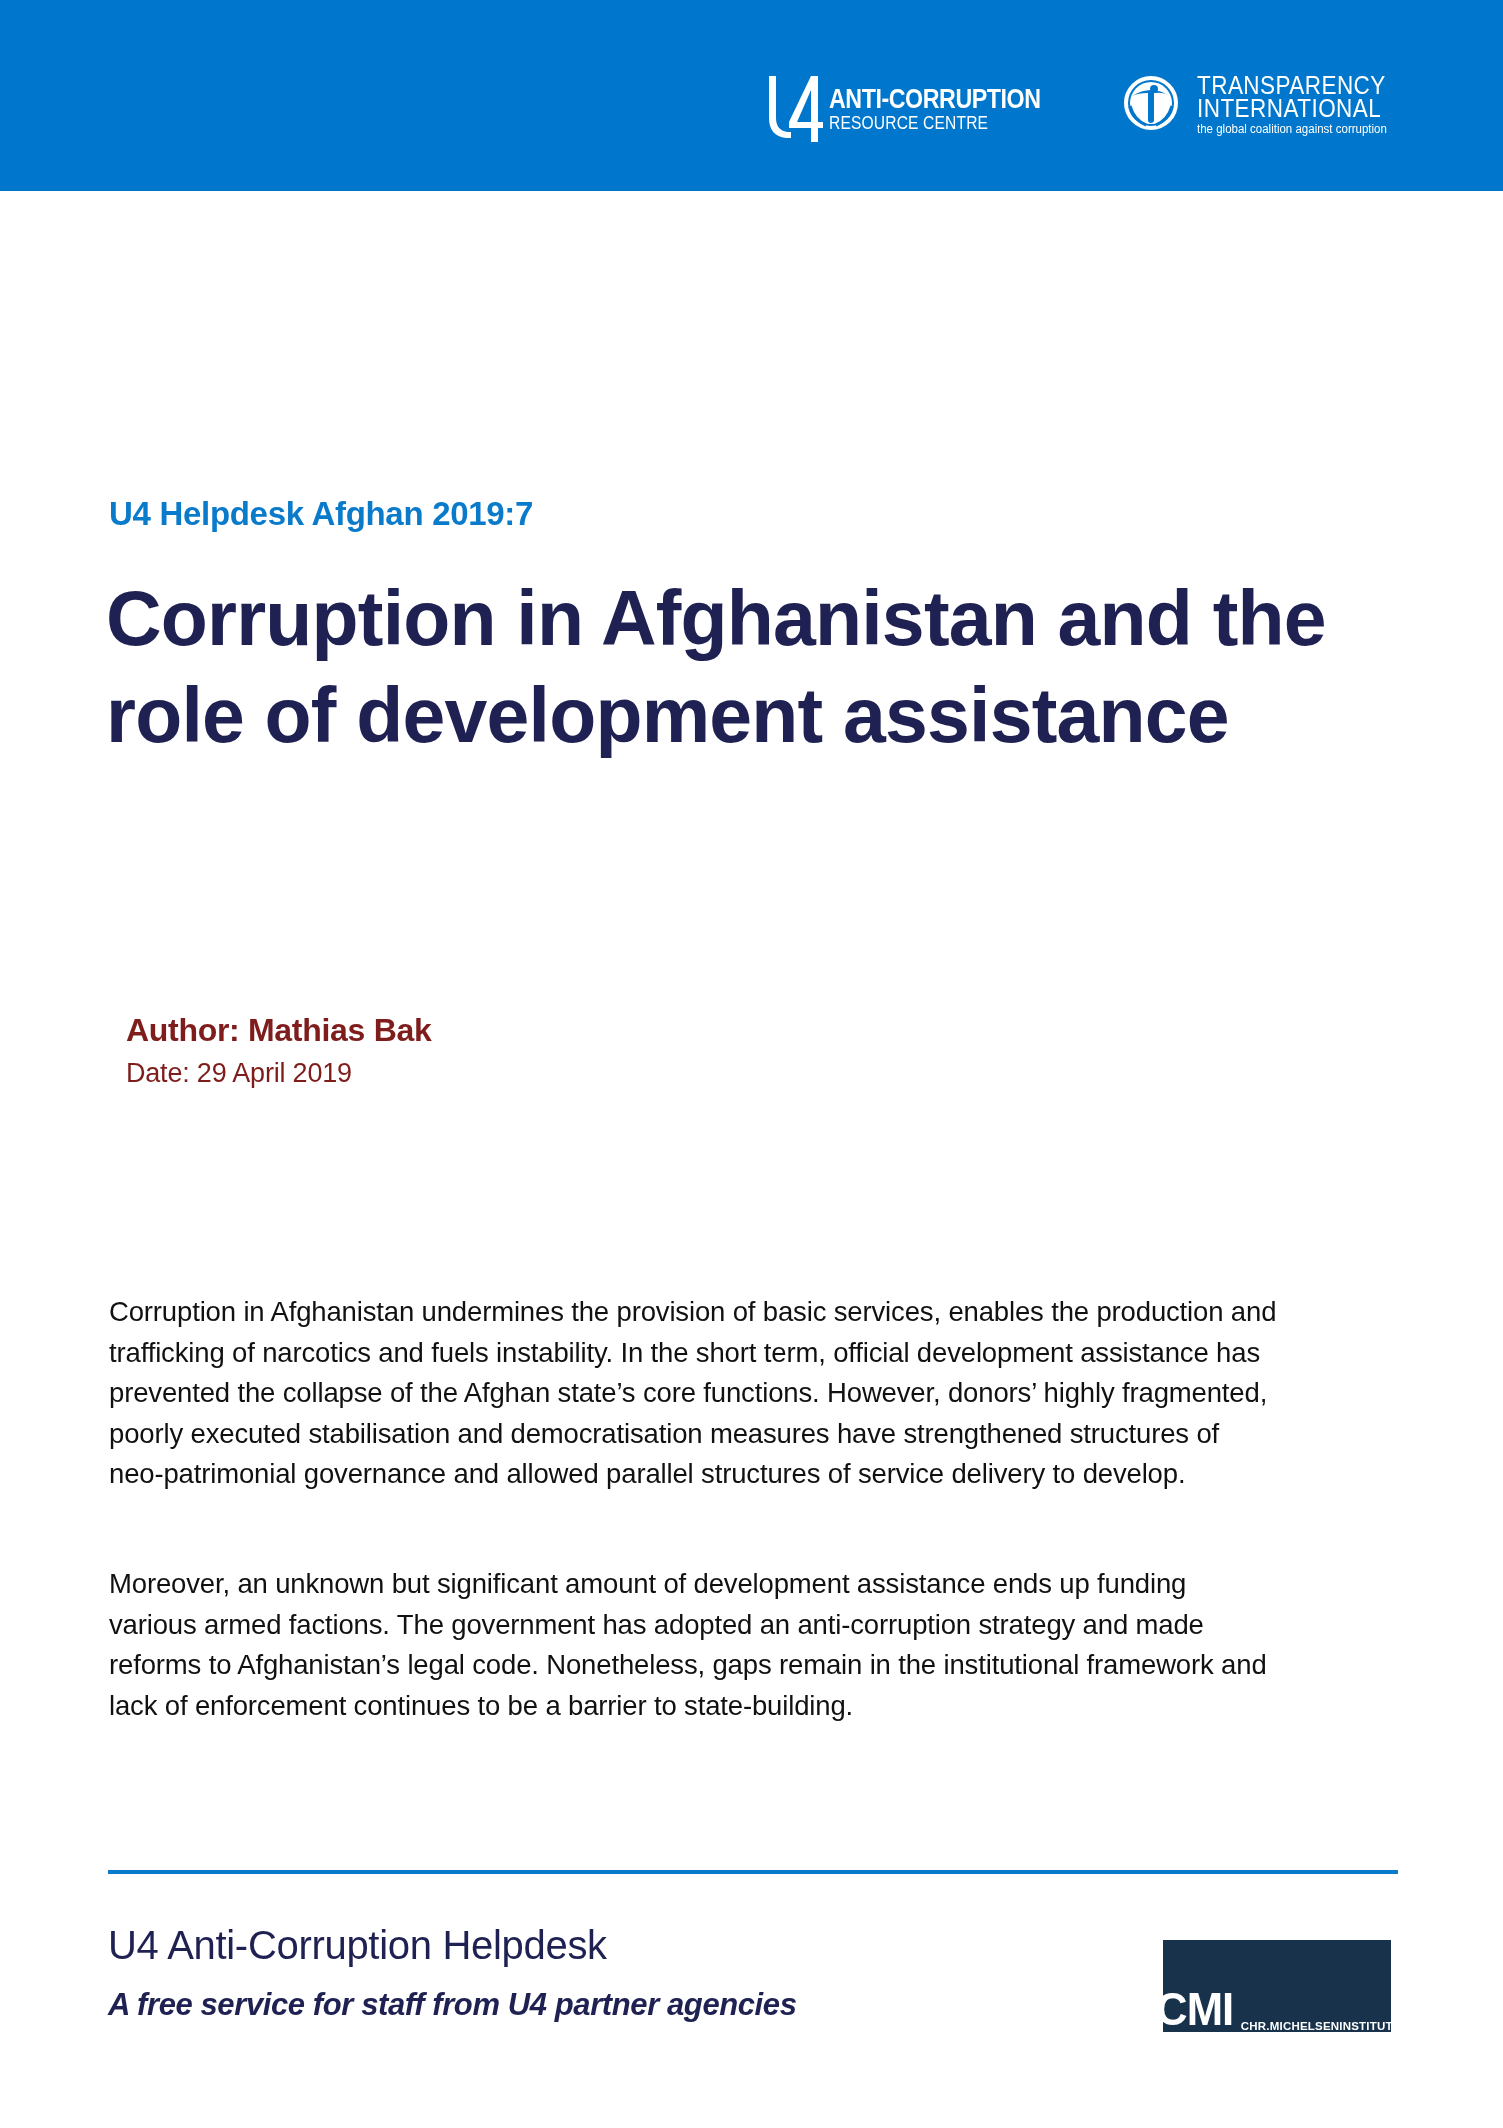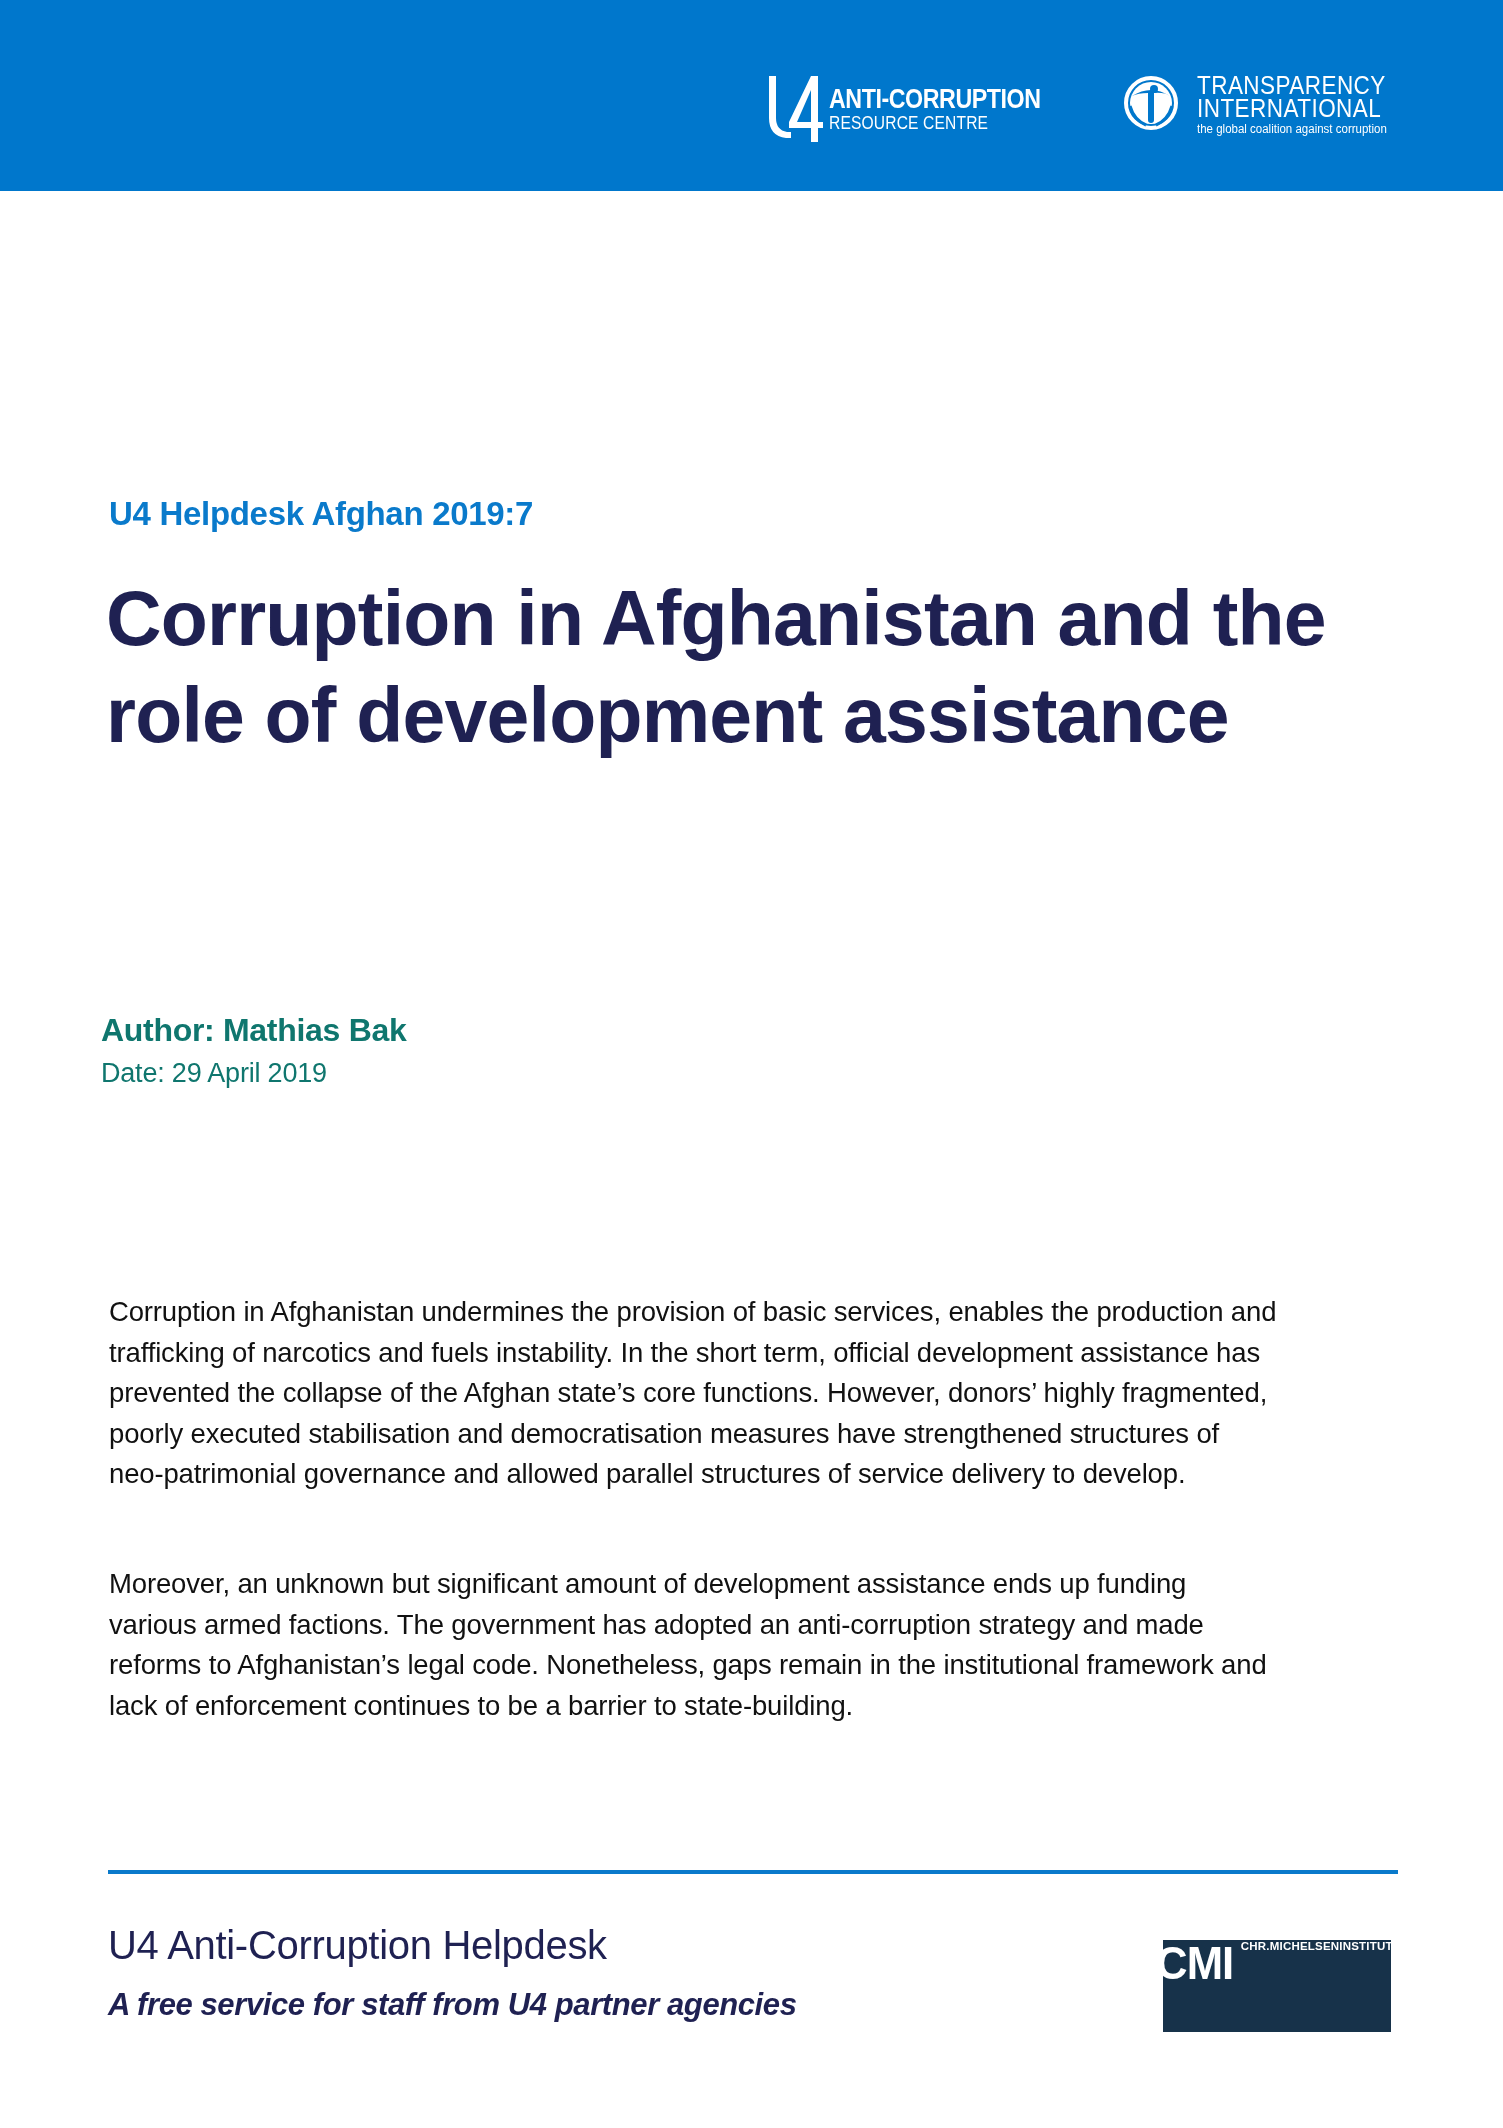--- a/index.html
+++ b/index.html
@@ -44,21 +44,21 @@
       color: #0a7acb; white-space: nowrap; letter-spacing: -0.3px;
     }
 
     .title {
       position: absolute; left: 106px; top: 570px; width: 1300px;
       font-family: "Liberation Sans", sans-serif; font-weight: bold; font-size: 77px;
       line-height: 97px; color: #1f2152; letter-spacing: -0.8px;
     }
     .title span { display: block; white-space: nowrap; }
 
-    .meta { position: absolute; left: 101px; top: 1010px; color: #0f766e; }
+    .meta { position: absolute; left: 126px; top: 1010px; color: #7f1d1d; }
     .meta .author {
       font-family: "Liberation Sans", sans-serif; font-weight: bold; font-size: 32px; line-height: 40px;
       white-space: nowrap; letter-spacing: -0.3px;
     }
     .meta .reviewer, .meta .date {
       font-family: "Liberation Sans", sans-serif; font-size: 27px; line-height: 46px; white-space: nowrap;
       letter-spacing: -0.2px;
     }
     .meta .reviewer { margin-top: 4px; }
 
@@ -80,21 +80,21 @@
       white-space: nowrap; letter-spacing: -0.3px;
     }
     .footer-subtitle {
       position: absolute; left: 108px; top: 1985px;
       font-family: "Liberation Sans", sans-serif; font-style: italic; font-weight: bold; font-size: 31px;
       line-height: 40px; color: #1f2152; white-space: nowrap; letter-spacing: -0.4px;
     }
 
     .cmi-logo {
       position: absolute; left: 1163px; top: 1940px; width: 228px; height: 92px; background: #17324a;
-      display: flex; align-items: flex-start; justify-content: center;
+      display: flex; align-items: flex-end; justify-content: center;
     }
     .cmi-big {
       font-family: "Liberation Sans", sans-serif; font-weight: bold; font-size: 46px; color: #ffffff;
       letter-spacing: -1px; line-height: 46px; transform: scaleX(0.95);
     }
     .cmi-small { display: flex; flex-direction: row; margin-left: 6px; color: #ffffff; }
     .cmi-small span {
       font-family: "Liberation Sans", sans-serif; font-weight: bold; font-size: 11.5px; line-height: 12.5px;
       letter-spacing: 0.2px; white-space: nowrap;
     }

